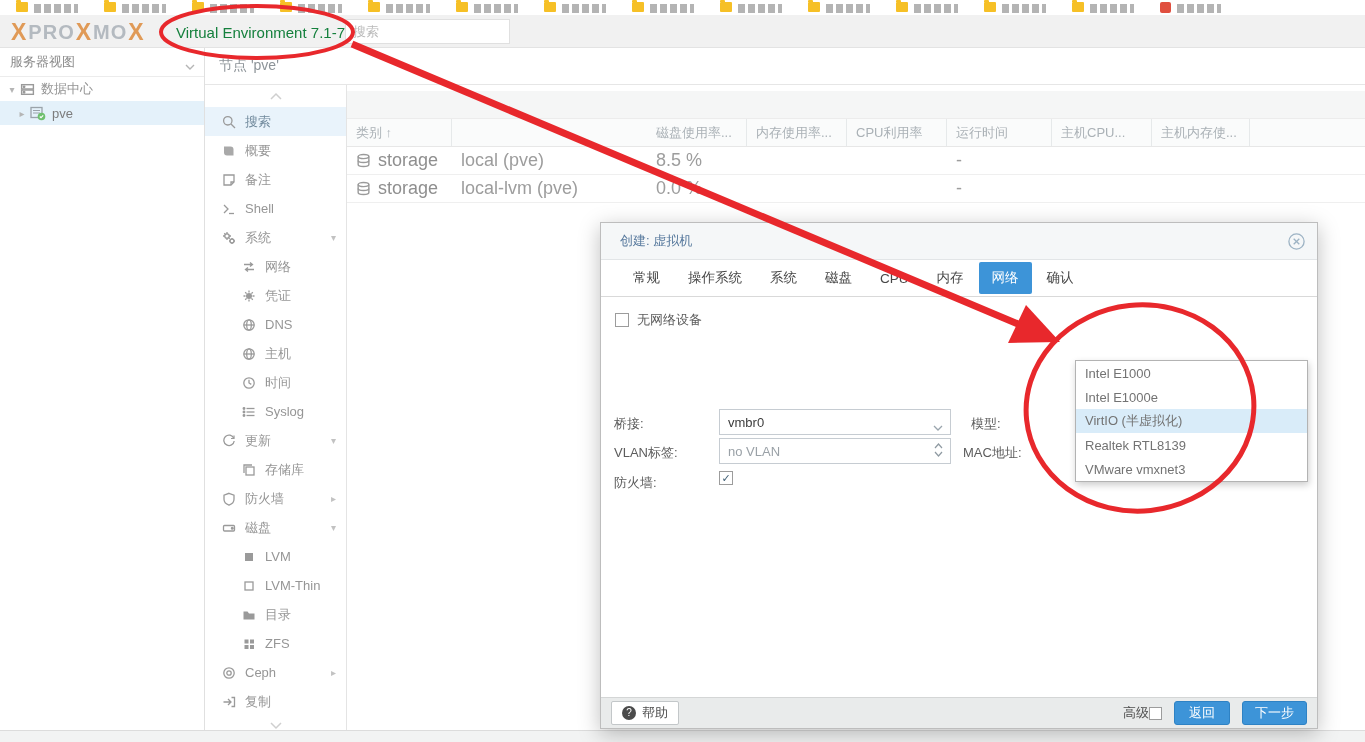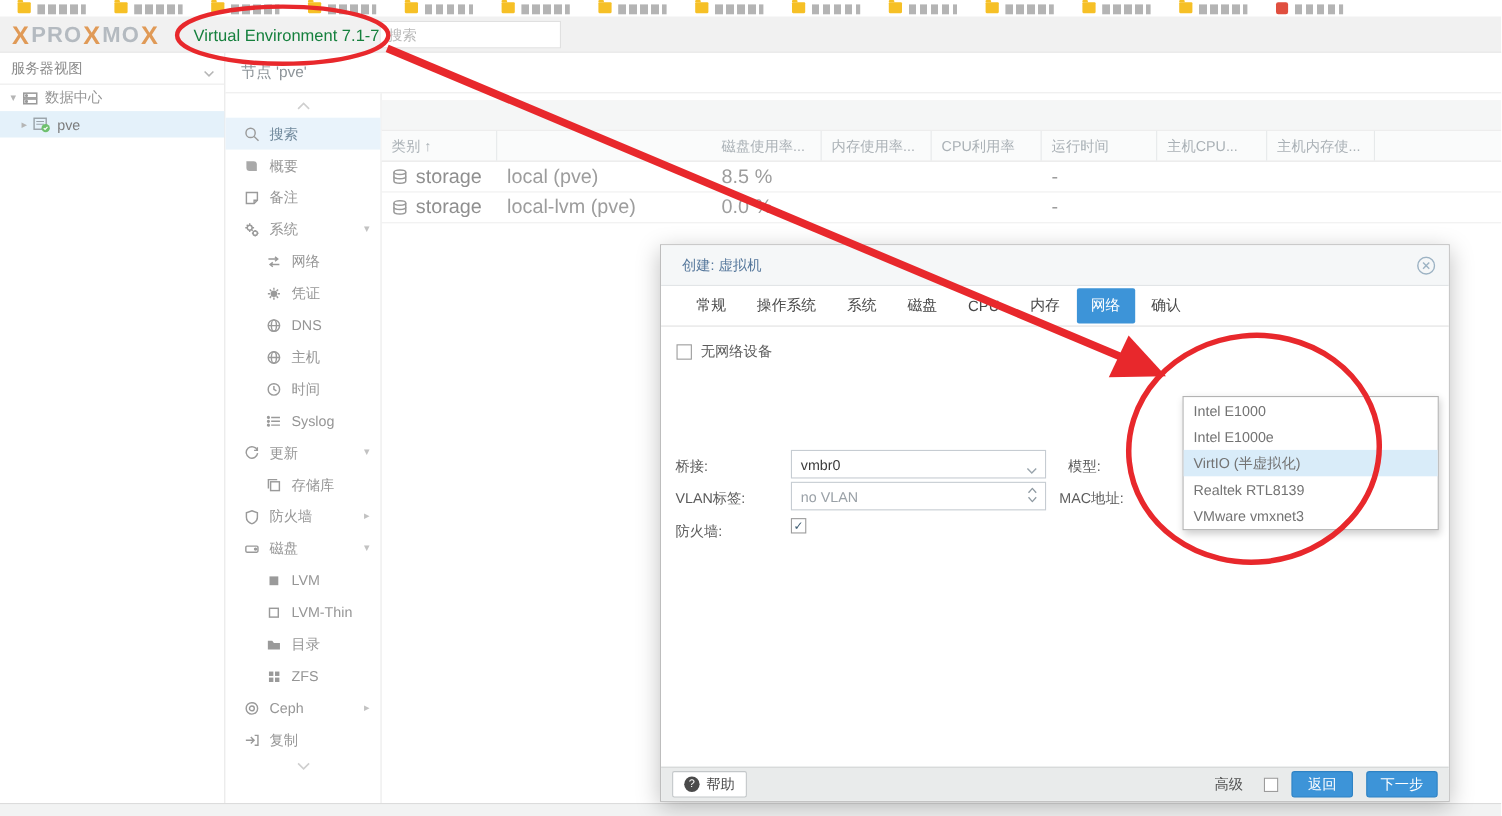--- a/index.html
+++ b/index.html
@@ -71,21 +71,21 @@
   .combo { position:absolute; height:26px; background:#fff; border:1px solid #c6ccd2; display:flex; align-items:center; padding:0 24px 0 8px; color:#3c3c3c; cursor:pointer; }
   .combo.focused { border-color:#3d94d8; }
   .combo .chev { position:absolute; right:7px; top:10px; }
   .spinner-btns { position:absolute; right:7px; top:4px; display:flex; flex-direction:column; gap:2px; }
   .placeholder-text { color:#9aa1a7; }
   .dlg-footer { position:absolute; left:0; bottom:0; width:100%; height:31px; background:#e9ebeb; border-top:1px solid #d4d6d6; display:flex; align-items:center; padding:0 10px; }
   .btn-help { height:24px; background:#fff; border:1px solid #c3c7c9; border-radius:2px; display:flex; align-items:center; padding:0 10px; font-size:13px; color:#4f4f4f; cursor:pointer; }
   .qicon { width:14px; height:14px; border-radius:50%; background:#4a4a4a; color:#fff; font-size:10px; line-height:14px; text-align:center; margin-right:6px; }
   .qicon:before { content:"?"; }
   .dlg-footer .spacer { flex:1; }
-  .adv-label { font-size:13px; color:#4f4f4f; margin-right:19px; }
+  .adv-label { font-size:13px; color:#4f4f4f; margin-right:0; }
   .btn-blue { height:24px; min-width:56px; background:#3d94d8; color:#fff; border:1px solid #2e82c4; border-radius:3px; font-size:13px; display:flex; align-items:center; justify-content:center; padding:0 12px; margin-left:12px; cursor:pointer; }
 
   
   .dropdown-panel { position:absolute; left:1075px; top:360px; width:233px; background:#fff; border:1px solid #b3b3b3; box-shadow:1px 3px 7px rgba(0,0,0,.2); z-index:20; }
   .dd-opt { height:24px; display:flex; align-items:center; padding-left:9px; font-size:13px; color:#737373; cursor:pointer; white-space:nowrap; }
   .dd-opt.hl { background:#d9ecf9; }
 
   .bottom-strip { position:absolute; left:0; top:730px; width:1365px; height:12px; background:#f2f3f3; border-top:1px solid #dcdcdc; }
 
   .annotations { position:absolute; left:0; top:0; width:1365px; height:742px; z-index:40; pointer-events:none; }
@@ -229,20 +229,29 @@
           <span>概要</span>
         </div>
         <div class="menu-item">
           <span class="mi-icon">
             <svg width="14" height="14" viewBox="0 0 14 14" fill="none" stroke="#9a9a9a" stroke-width="1.3">
               <path d="M2 2h10v7l-3 3H2z"></path>
               <path d="M9 12V9h3"></path>
             </svg>
           </span>
           <span>备注</span>
+        </div>
+        <div class="menu-item">
+          <span class="mi-icon">
+            <svg width="14" height="14" viewBox="0 0 14 14" fill="none" stroke="#9a9a9a" stroke-width="1.3">
+              <path d="M2 3l4 4-4 4"></path>
+              <line x1="7" y1="11.5" x2="12" y2="11.5"></line>
+            </svg>
+          </span>
+          <span>Shell</span>
         </div>
         <div class="menu-item">
           <span class="mi-icon">
             <svg width="14" height="14" viewBox="0 0 14 14" fill="none" stroke="#9a9a9a" stroke-width="1.3">
               <circle cx="5" cy="5" r="2.2"></circle>
               <path d="M5 1v2M5 7v2M1 5h2M7 5h2M2.3 2.3l1.3 1.3M6.4 6.4l1.3 1.3"></path>
               <circle cx="10" cy="10" r="2"></circle>
               <path d="M10 7v1.5M10 11.5V13M7 10h1.5M11.5 10H13"></path>
             </svg>
           </span>

